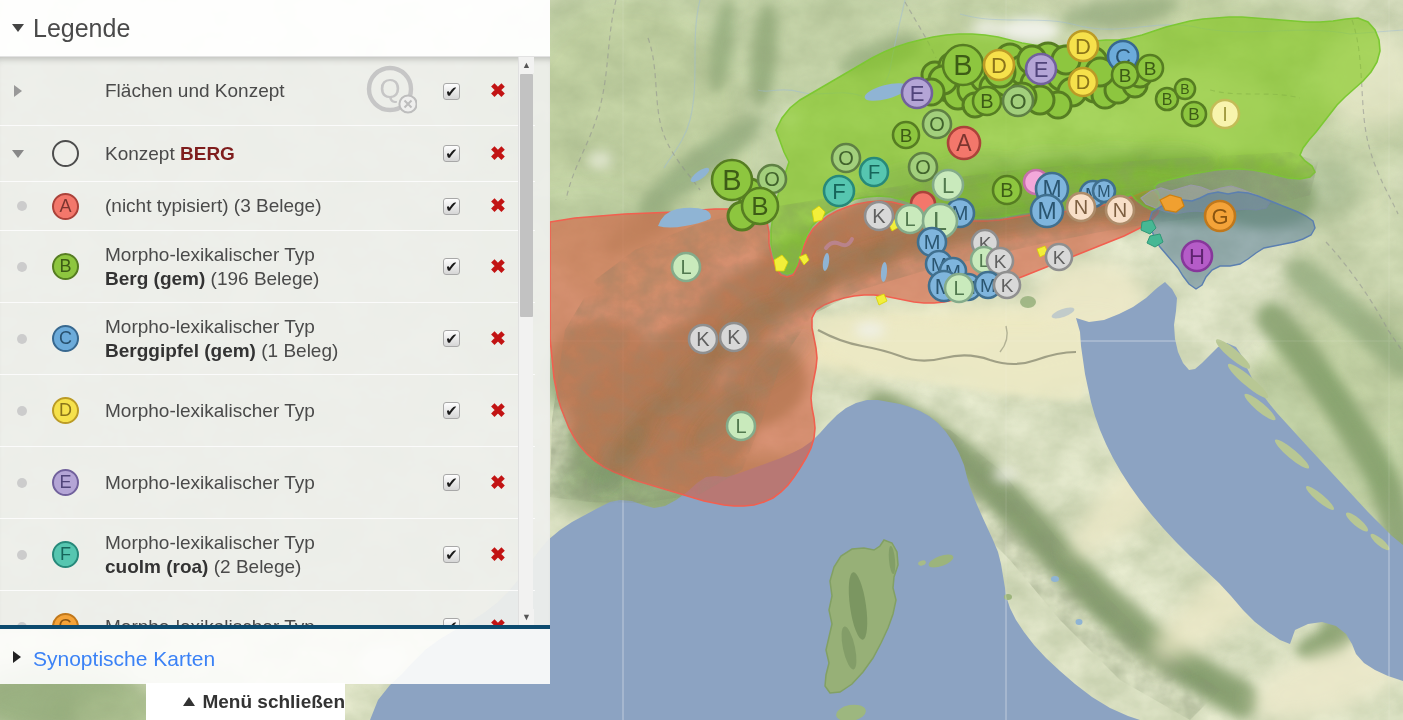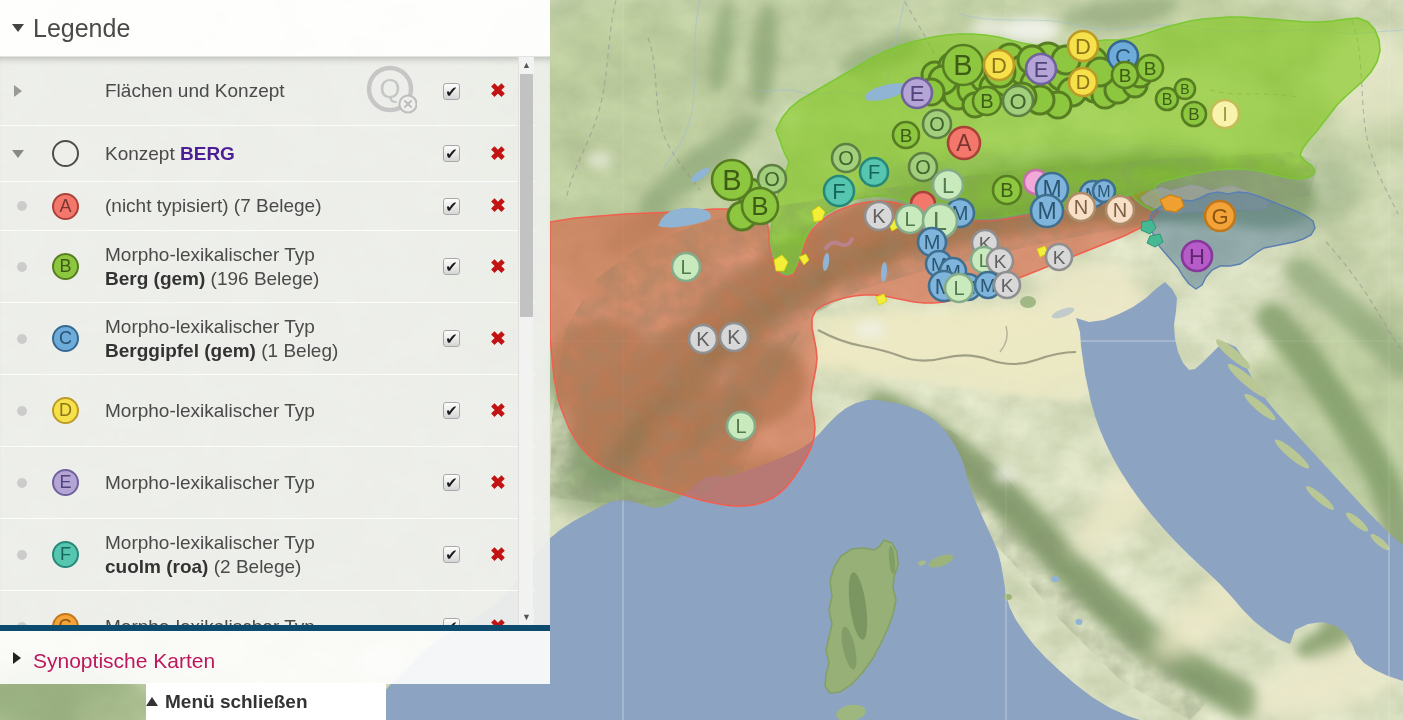--- a/index.html
+++ b/index.html
@@ -22,25 +22,25 @@
 .tri{width:0;height:0;display:inline-block}
 .tri-r{position:absolute;left:14px;top:50%;margin-top:-6px;border-left:8px solid #999;border-top:6px solid transparent;border-bottom:6px solid transparent}
 .tri-d{position:absolute;left:12px;top:50%;margin-top:-4px;border-top:8px solid #888;border-left:6px solid transparent;border-right:6px solid transparent}
 #hdr .tri-d{border-top-color:#444;margin-top:0;top:24px}
 .qico{position:absolute;left:365px;top:50%;margin-top:-26px}
 #sbar{position:absolute;right:0;top:57px;width:15px;height:568px;background:#f2f2f1;border-left:1px solid #e0e0e0}
 #sbar .up,#sbar .dn{position:absolute;left:0;width:15px;height:16px;color:#555;font-size:9px;text-align:center;line-height:16px;background:#f2f2f1}
 #sbar .up{top:0}
 #sbar .dn{bottom:0}
 #sbar .thumb{position:absolute;left:1px;top:17px;width:13px;height:243px;background:#c2c2c2;border-radius:1px}
-#syn{position:absolute;left:0;top:625px;width:550px;height:59px;background:rgba(253,253,252,0.92);border-top:6px solid #0c4a6e;
- font-size:21px;color:#be185d;line-height:59px;padding-left:33px}
+#syn{position:absolute;left:0;top:625px;width:550px;height:59px;background:rgba(253,253,252,0.92);border-top:4px solid #0c4a6e;
+ font-size:21px;color:#3b82f6;line-height:59px;padding-left:33px}
 #syn .tri-r{border-left-color:#222;left:13px}
-#closebtn{position:absolute;left:146px;top:683px;width:240px;height:37px;background:#fff;
- font-size:19px;font-weight:bold;color:#333;text-align:left;line-height:37px}
+#closebtn{position:absolute;left:146px;top:683px;width:199px;height:37px;background:#fff;
+ font-size:19px;font-weight:bold;color:#333;text-align:right;line-height:37px}
 #closebtn .tri-u{display:inline-block;width:0;height:0;border-bottom:9px solid #333;border-left:6px solid transparent;border-right:6px solid transparent;margin-right:7px;vertical-align:2px}
 </style></head>
 <body>
 <svg id="map" width="1403" height="720" viewBox="0 0 1403 720">
     <defs>
 <filter id="blur6">
         <feGaussianBlur stdDeviation="6"></feGaussianBlur>
       </filter>
 <filter id="blur3">
         <feGaussianBlur stdDeviation="3"></feGaussianBlur>
@@ -417,30 +417,30 @@
 <circle cx="43" cy="39" r="8.6" fill="#efefee" stroke="#bdbdbd" stroke-width="2"></circle>
 <path d="M39.5,35.5 L46.5,42.5 M46.5,35.5 L39.5,42.5" stroke="#bdbdbd" stroke-width="2"></path>
 </svg></span>
 <span class="cb">✔</span>
         <span class="xx">✖</span>
       </div>
 <div class="row" style="height:56px">
 <span class="tri tri-d"></span>
 <span class="mc" style="background:none;border-color:#4d4d4d;color:transparent">O</span>
 <div class="txt">
-          <div class="t1">Konzept <b style="color:#4c1d95">BERG</b></div>
+          <div class="t1">Konzept <b style="color:#7f1d1d">BERG</b></div>
         </div>
 <span class="cb">✔</span>
         <span class="xx">✖</span>
       </div>
 <div class="row" style="height:49px">
         <span class="dot"></span>
         <span class="mc" style="background:#f3776b;border-color:#ab423a;color:#7c352f">A</span>
         <div class="txt">
-          <div class="t1">(nicht typisiert) (7 Belege)</div>
+          <div class="t1">(nicht typisiert) (3 Belege)</div>
         </div>
         <span class="cb">✔</span>
         <span class="xx">✖</span>
       </div>
 <div class="row" style="height:72px">
         <span class="dot"></span>
         <span class="mc" style="background:#8dc63f;border-color:#567d22;color:#3d5c16">B</span>
         <div class="txt">
           <div class="t1">Morpho-lexikalischer Typ</div>
           <div class="t2"><b>Berg (gem)</b> (196 Belege)</div>

